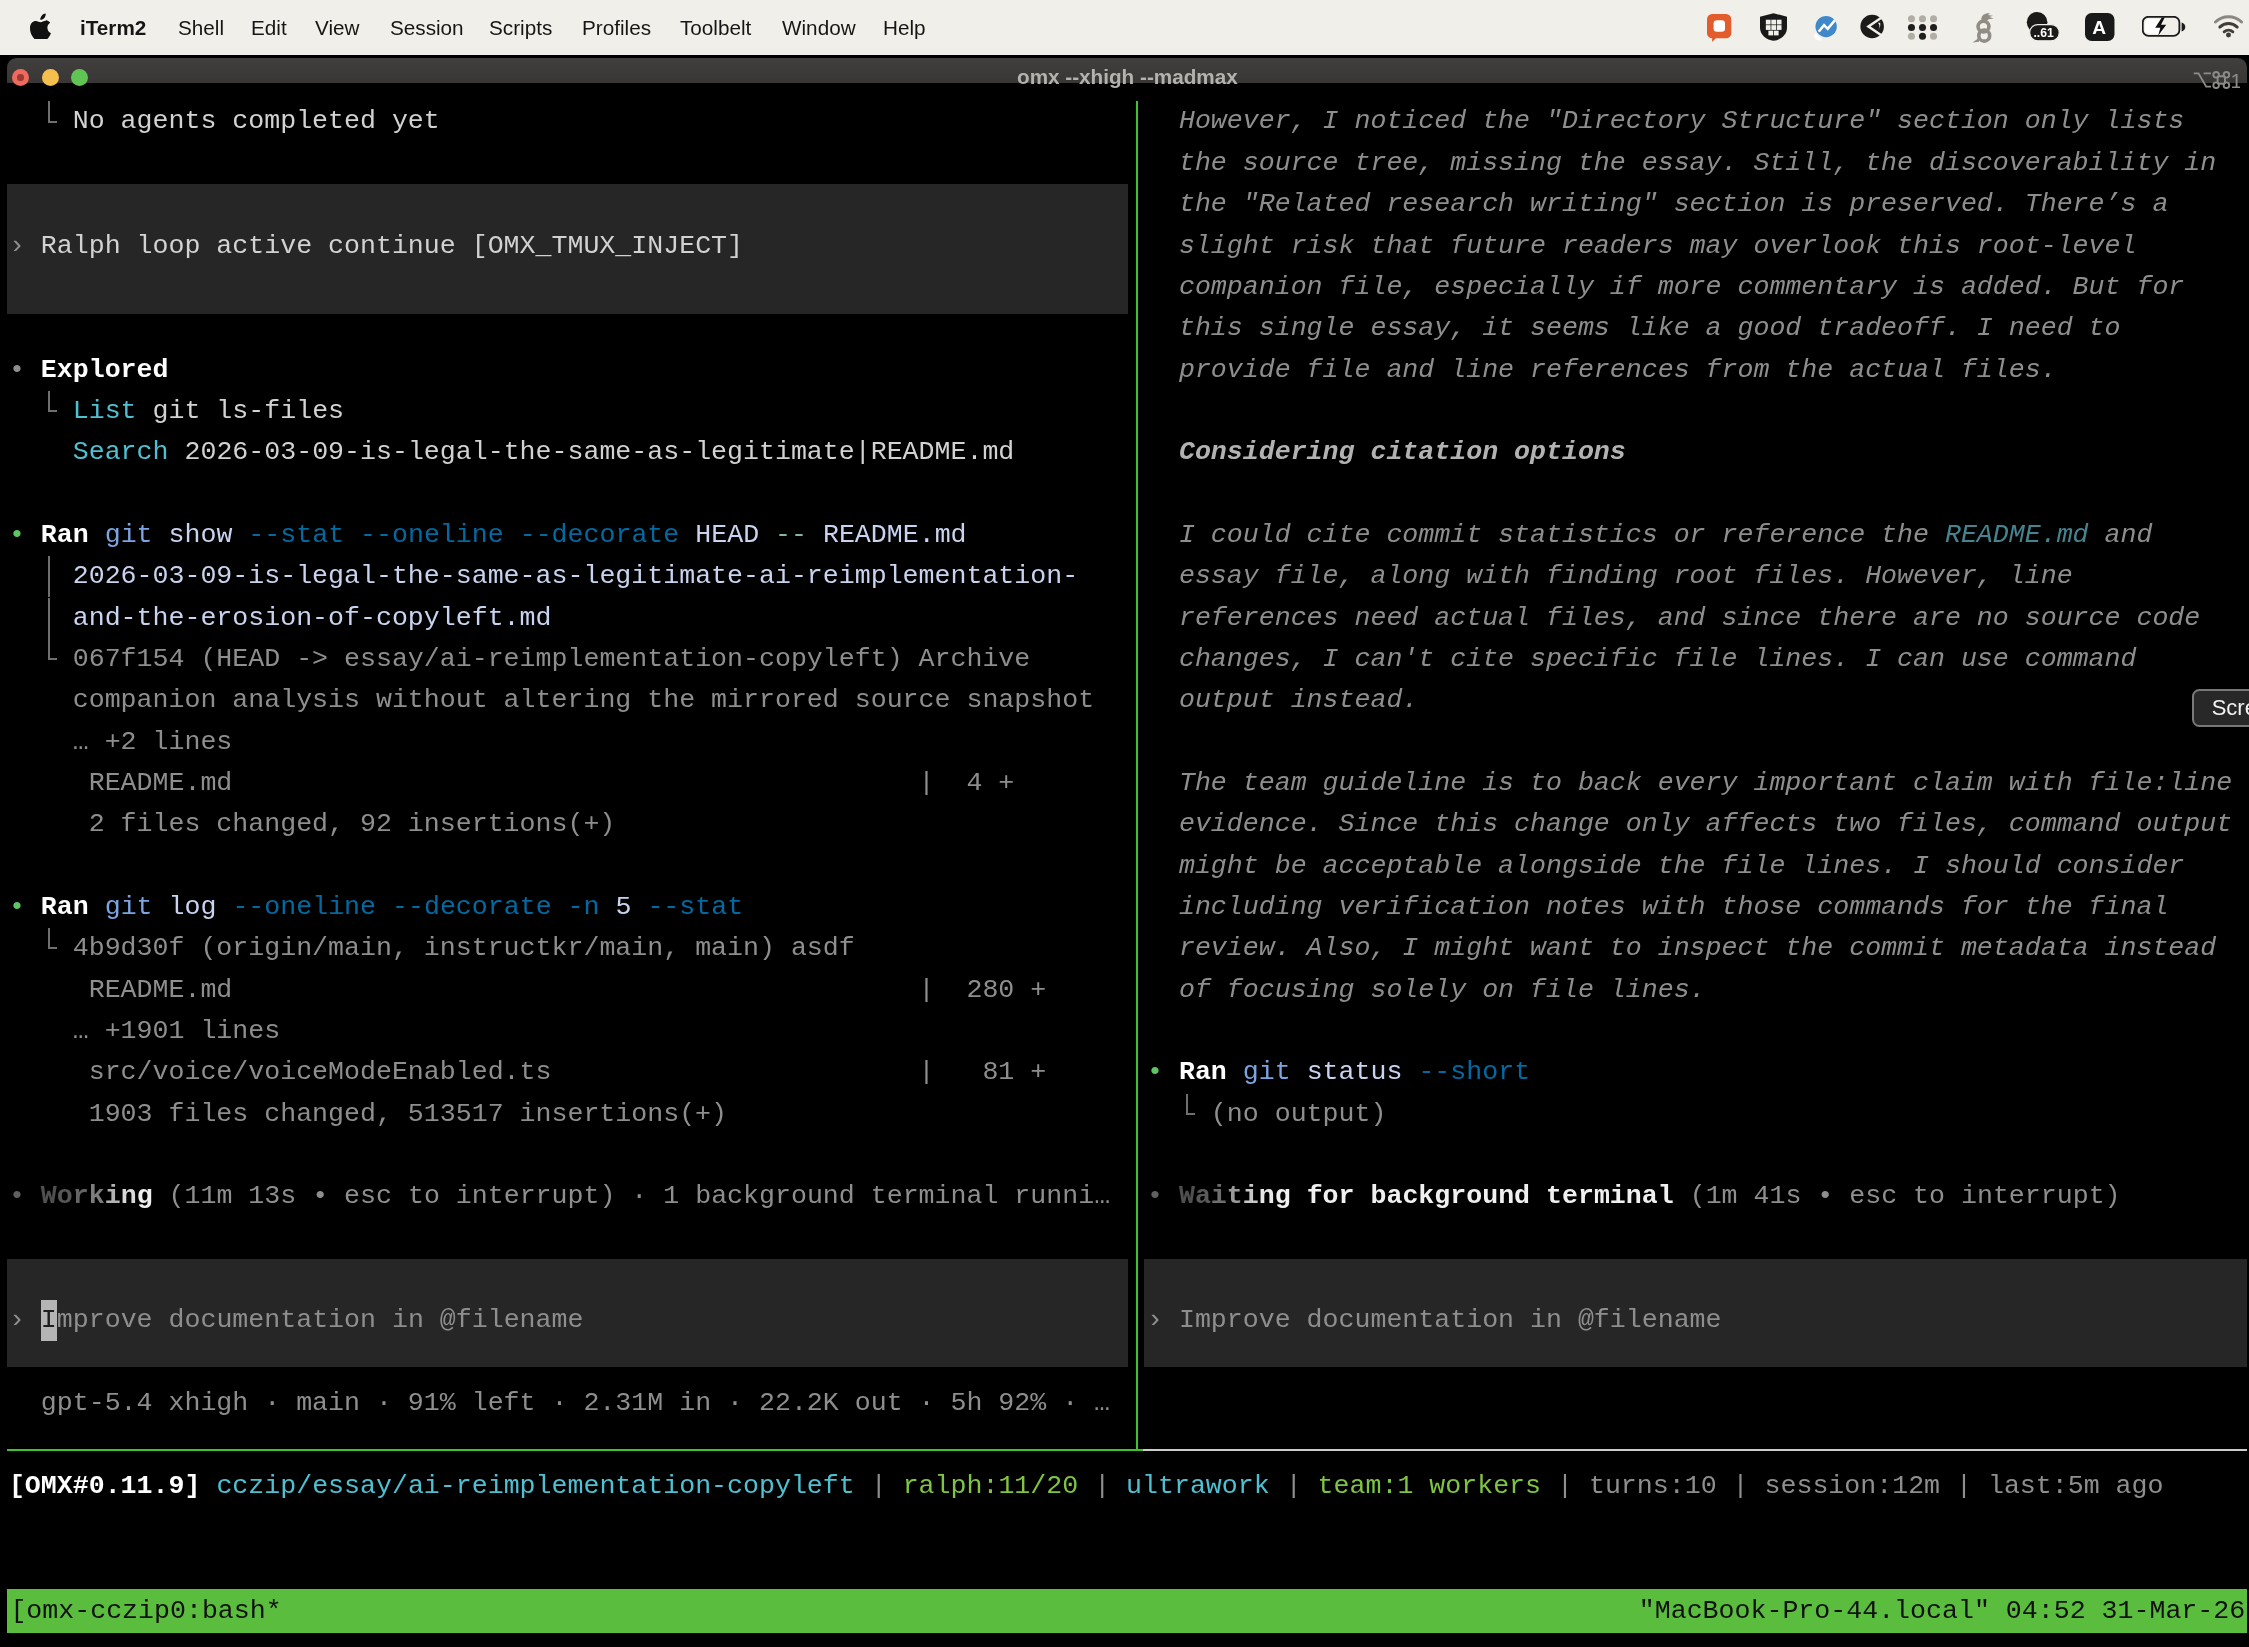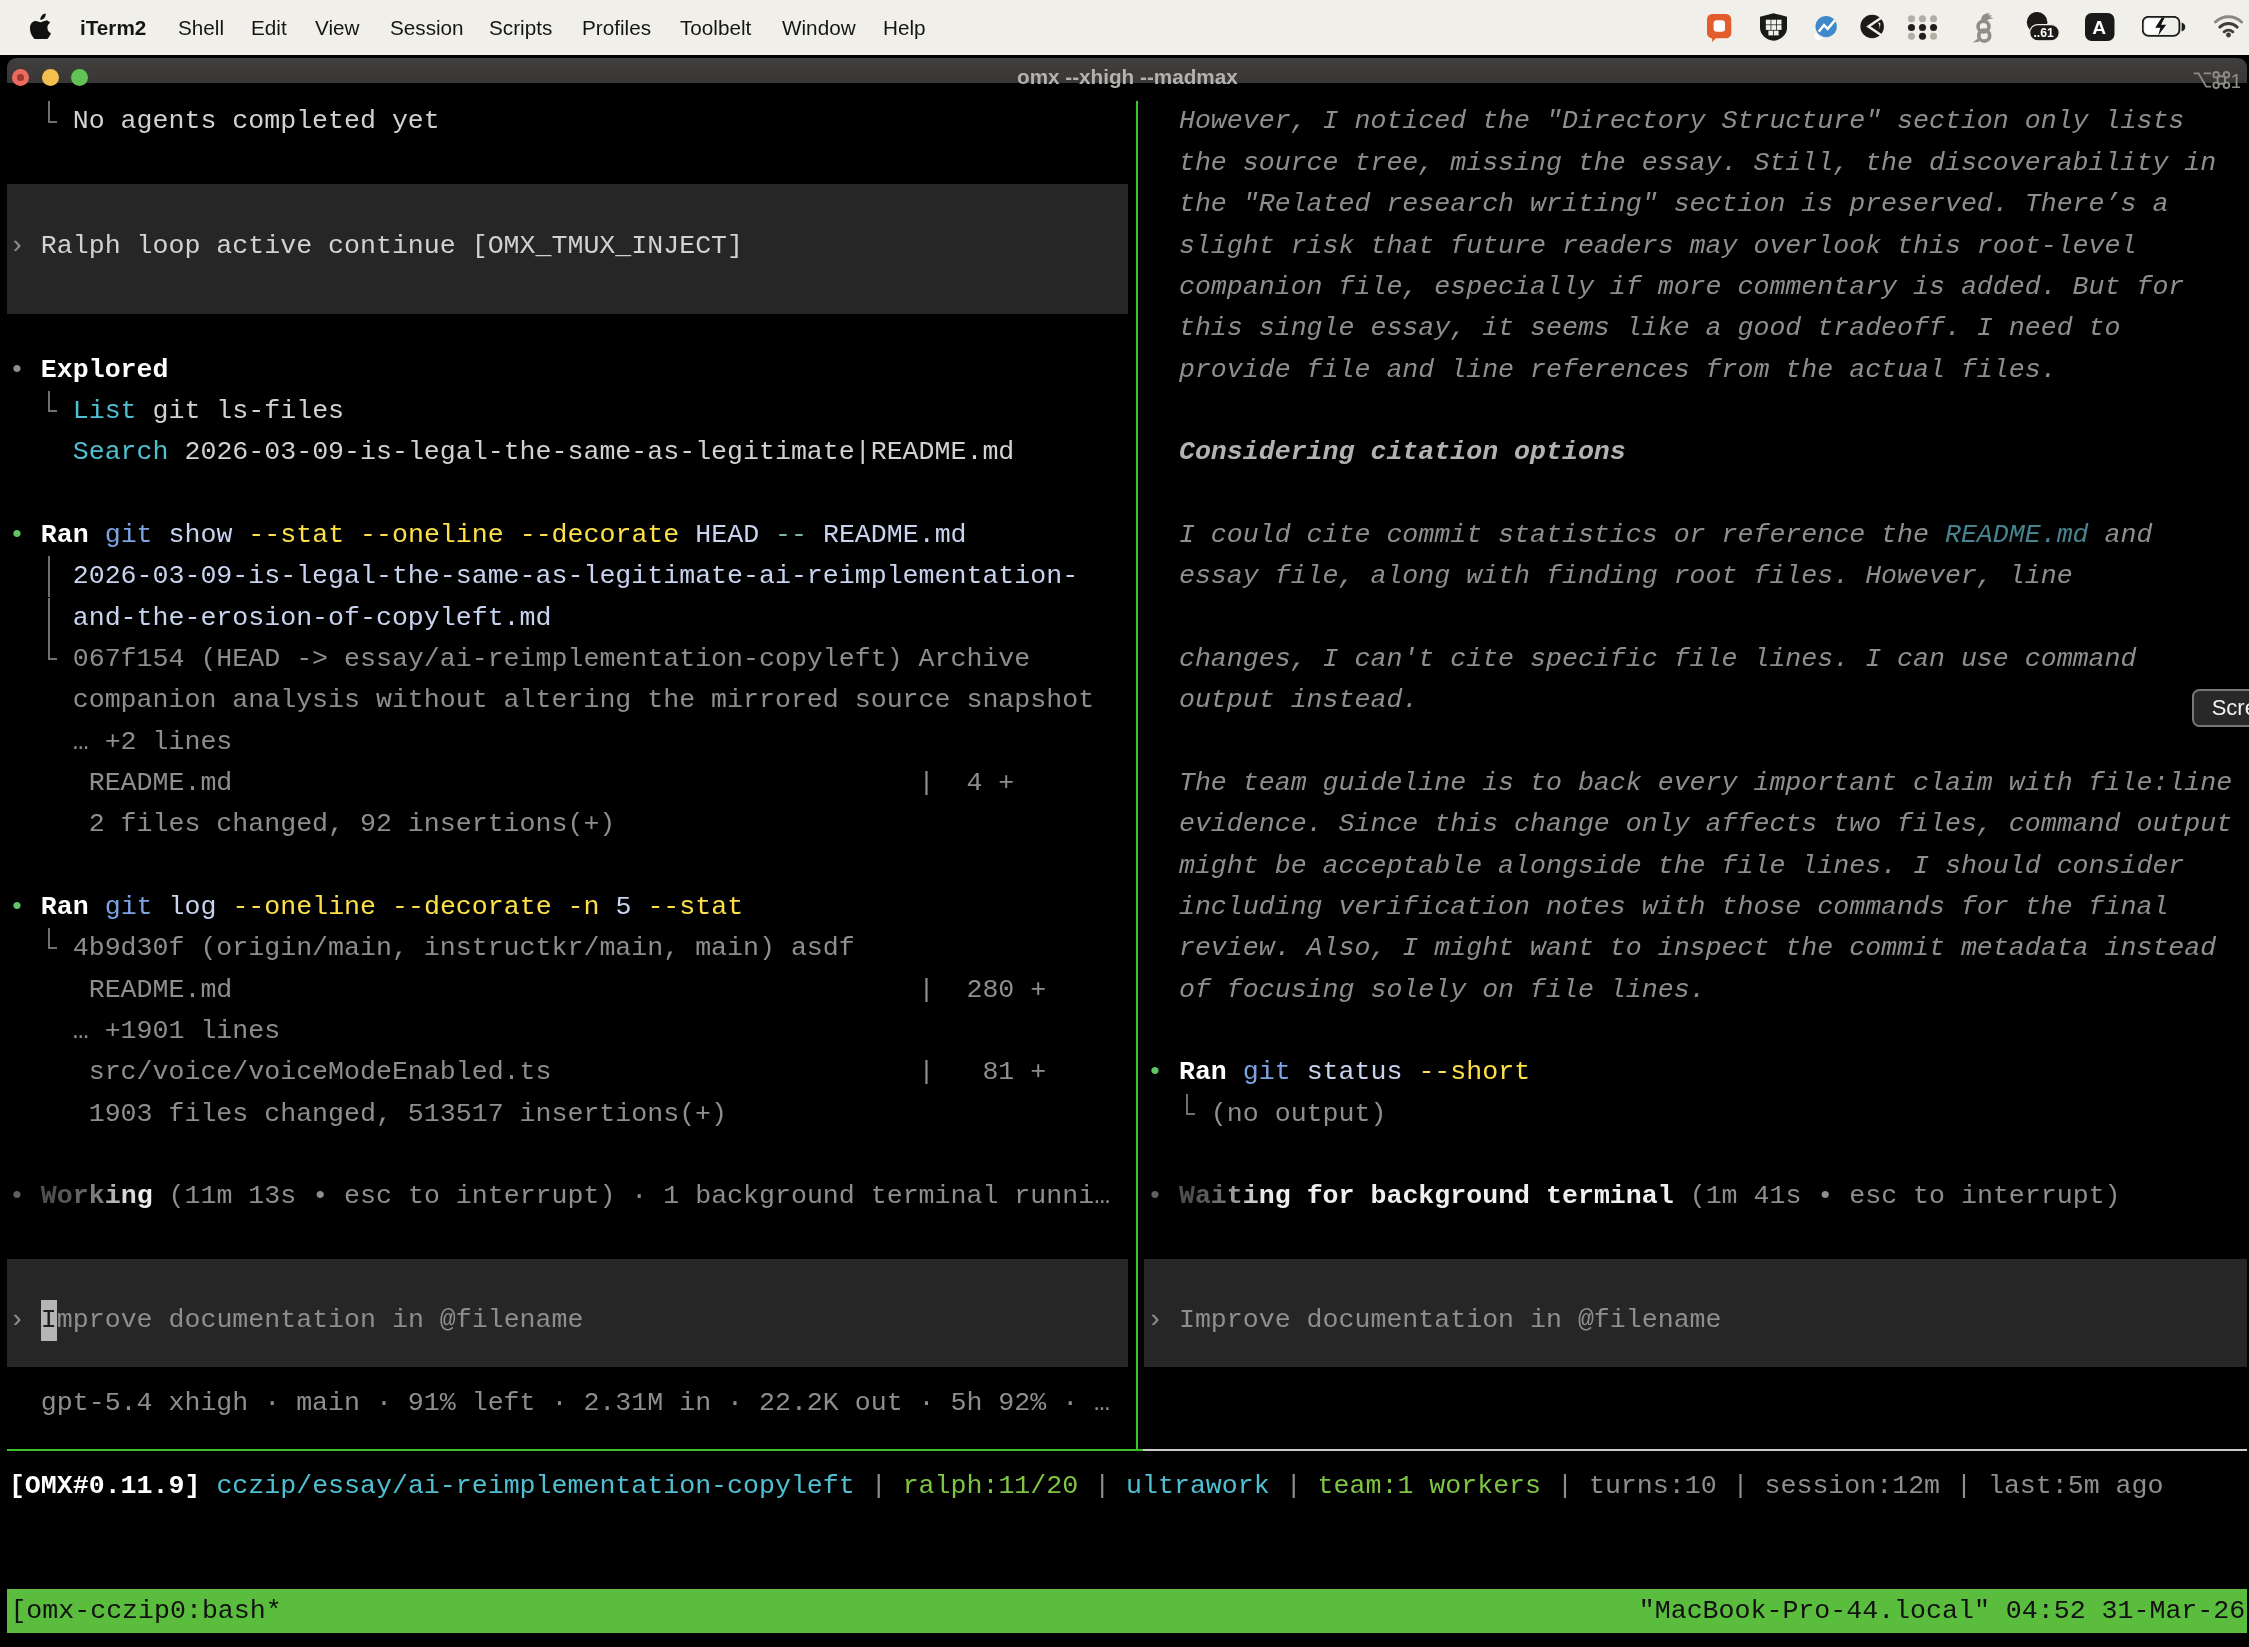--- a/index.html
+++ b/index.html
@@ -24,21 +24,21 @@
   
   .r { position:absolute; white-space:pre; font-family:"Liberation Mono",monospace;
        font-size:26.6px; line-height:41px; height:41px; color:#d5d5d5; }
   .fg  { color:#d2d2d2; }
   .dim { color:#8e8e8e; }
   .w   { color:#ffffff; font-weight:bold; }
   .cy  { color:#4fc0d2; }
   .gb  { color:#5fc464; }
   .bl  { color:#7ca4e2; }
   .lv  { color:#c8d3ef; }
-  .sa  { color:#fde047; }
+  .sa  { color:#0369a1; }
   .t2  { color:#83b7a5; }
   .lm  { color:#7fc543; }
   .it  { font-style:italic; color:#8e8e8e; }
   .bi  { font-style:italic; font-weight:bold; color:#b2b2b2; }
   .rm  { color:#47838f; font-style:italic; }
   .dmb { color:#606060; }
   .shB { color:#f0f0f0; font-weight:bold; }
   .cur { background:#b5b5b5; color:#1f1f1f; display:inline-block; width:16px; height:41px; vertical-align:top; }
 
   .box { position:absolute; background:#262626; }
@@ -108,20 +108,21 @@
 <div class="r it" style="left:1147px;top:101px">  However, I noticed the "Directory Structure" section only lists</div>
 <div class="r it" style="left:1147px;top:143px">  the source tree, missing the essay. Still, the discoverability in</div>
 <div class="r it" style="left:1147px;top:184px">  the "Related research writing" section is preserved. There’s a</div>
 <div class="r it" style="left:1147px;top:226px">  slight risk that future readers may overlook this root-level</div>
 <div class="r it" style="left:1147px;top:267px">  companion file, especially if more commentary is added. But for</div>
 <div class="r it" style="left:1147px;top:308px">  this single essay, it seems like a good tradeoff. I need to</div>
 <div class="r it" style="left:1147px;top:350px">  provide file and line references from the actual files.</div>
 <div class="r " style="left:1147px;top:432px">  <span class="bi">Considering citation options</span></div>
 <div class="r it" style="left:1147px;top:515px">  <span class="it">I could cite commit statistics or reference the </span><span class="rm">README.md</span><span class="it"> and</span></div>
 <div class="r it" style="left:1147px;top:556px">  essay file, along with finding root files. However, line</div>
+<div class="r it" style="left:1147px;top:598px">  references need actual files, and since there are no source code</div>
 <div class="r it" style="left:1147px;top:639px">  changes, I can't cite specific file lines. I can use command</div>
 <div class="r it" style="left:1147px;top:680px">  output instead.</div>
 <div class="r it" style="left:1147px;top:763px">  The team guideline is to back every important claim with file:line</div>
 <div class="r it" style="left:1147px;top:804px">  evidence. Since this change only affects two files, command output</div>
 <div class="r it" style="left:1147px;top:846px">  might be acceptable alongside the file lines. I should consider</div>
 <div class="r it" style="left:1147px;top:887px">  including verification notes with those commands for the final</div>
 <div class="r it" style="left:1147px;top:928px">  review. Also, I might want to inspect the commit metadata instead</div>
 <div class="r it" style="left:1147px;top:970px">  of focusing solely on file lines.</div>
 <div class="r " style="left:1147px;top:1052px"><span class="gb">• </span><span class="w">Ran</span> <span class="bl">git</span> <span class="lv">status</span> <span class="sa">--short</span></div>
 <div class="r " style="left:1147px;top:1094px">    <span class="dim">(no output)</span></div>

